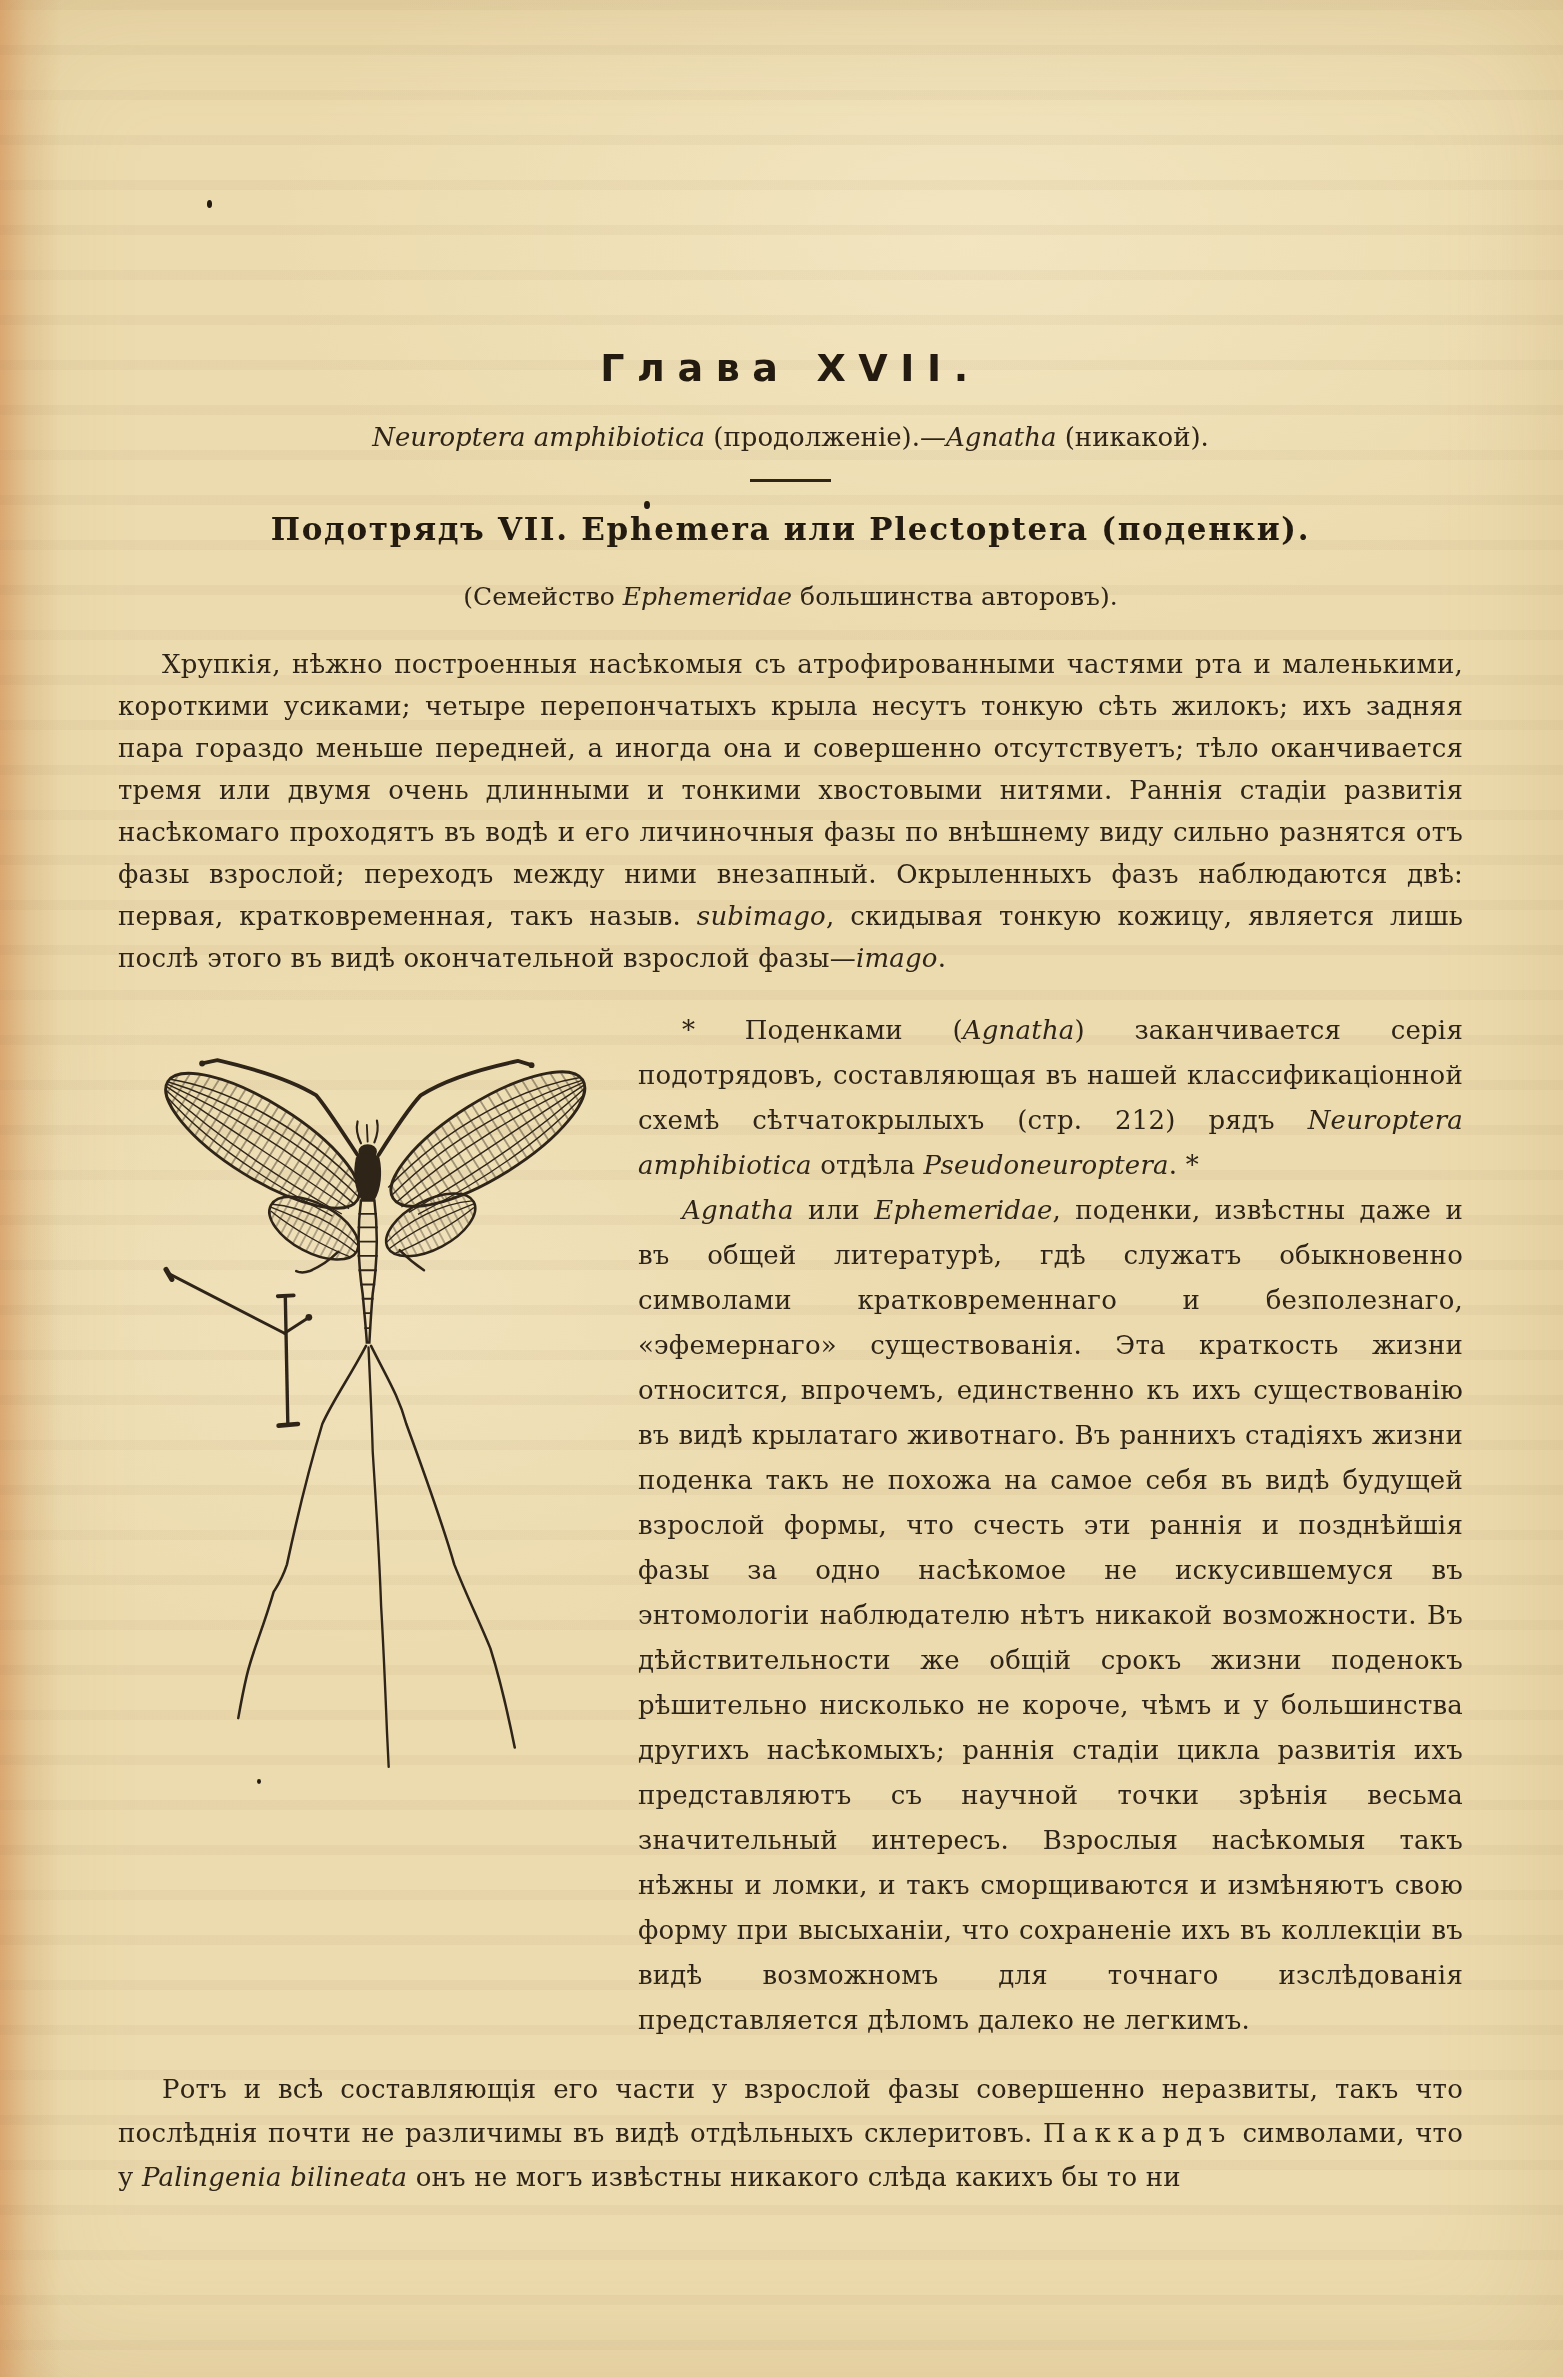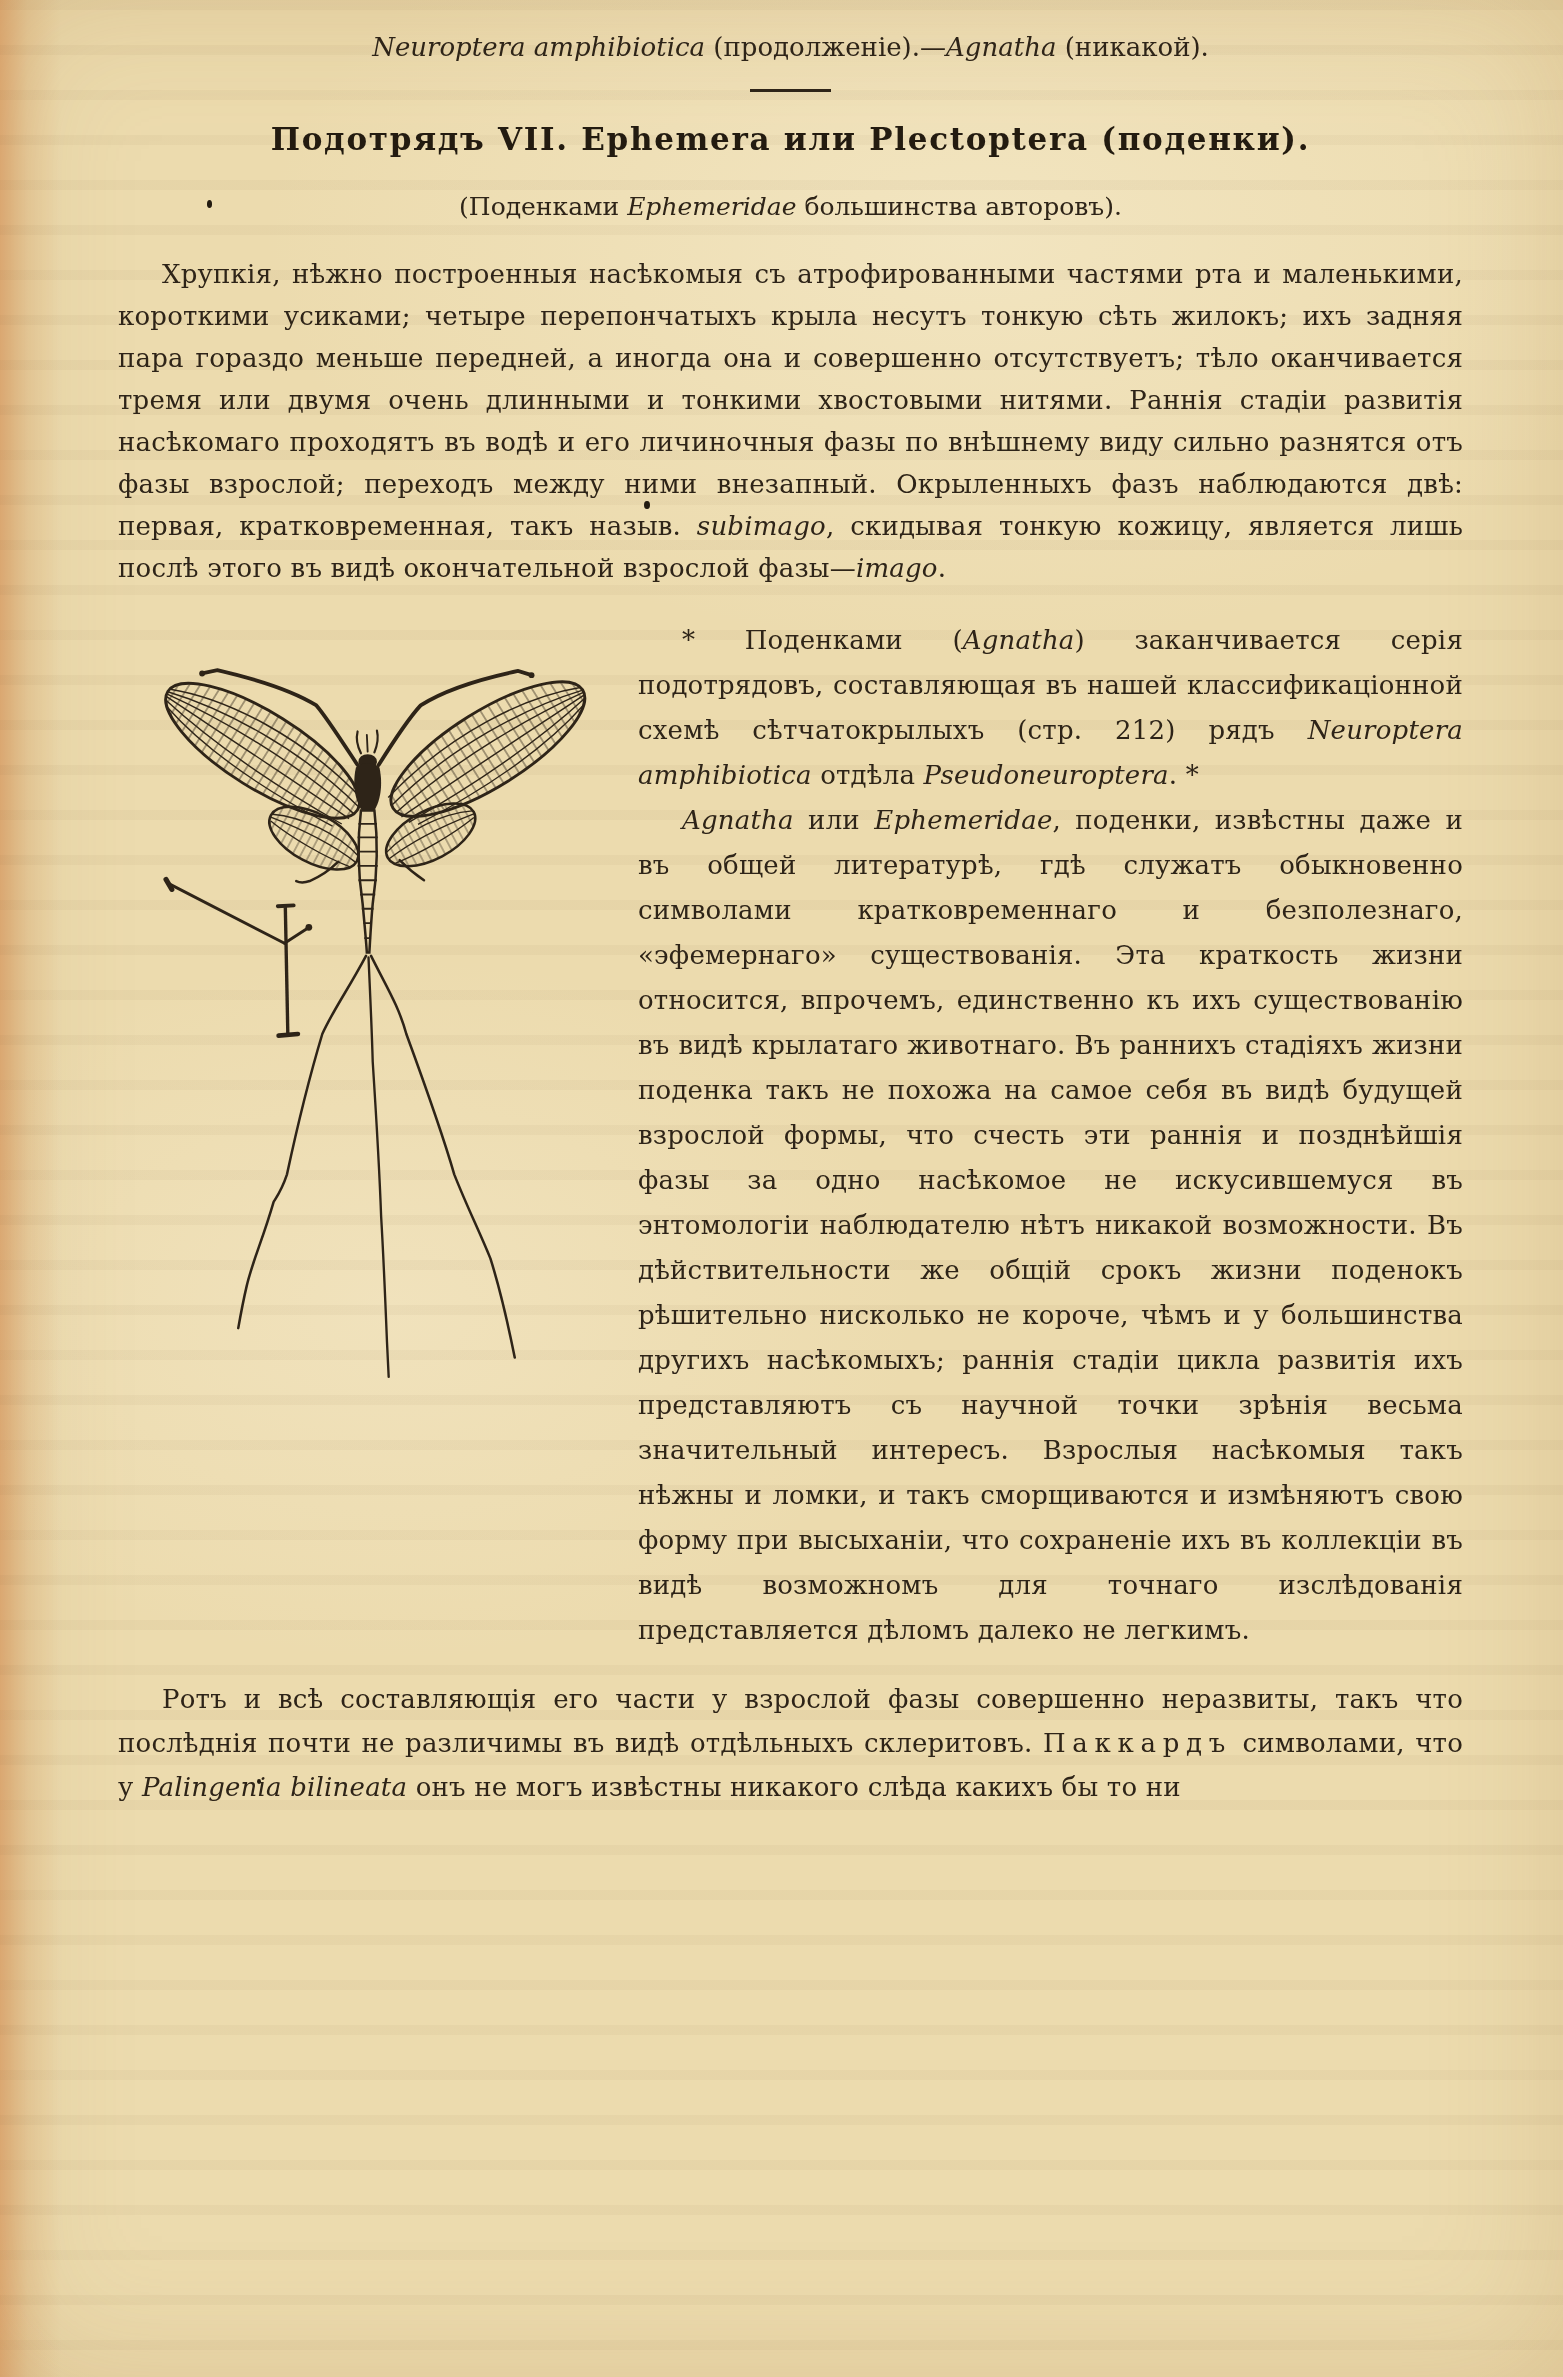--- a/index.html
+++ b/index.html
@@ -66,28 +66,29 @@
 <body>
 
 <div class="page">
   <div class="edge-left"></div>
   <div class="bleed"></div>
   <div class="speck s1"></div>
   <div class="speck s2"></div>
   <div class="speck s3"></div>
 
   <main class="content">
+    <h1 class="chapter-title">Глава XVII.</h1>
 
     <p class="subtitle"><i>Neuroptera amphibiotica</i><span> (продолженіе).—</span><i>Agnatha</i><span> (никакой).</span></p>
 
     <hr class="divider">
 
     <h2 class="section-heading">Подотрядъ VII. Ephemera или Plectoptera (поденки).</h2>
 
-    <p class="family-note"><span>(Поденками </span><i>Ephemeridae</i><span> большинства авторовъ).</span></p>
+    <p class="family-note"><span>(Семейство </span><i>Ephemeridae</i><span> большинства авторовъ).</span></p>
 
     <p class="body indent para1"><span>Хрупкія, нѣжно построенныя насѣкомыя съ атрофированными частями рта и маленькими, короткими усиками; четыре перепончатыхъ крыла несутъ тонкую сѣть жилокъ; ихъ задняя пара гораздо меньше передней, а иногда она и совершенно отсутствуетъ; тѣло оканчивается тремя или двумя очень длинными и тонкими хвостовыми нитями. Раннія стадіи развитія насѣкомаго проходятъ въ водѣ и его личиночныя фазы по внѣшнему виду сильно разнятся отъ фазы взрослой; переходъ между ними внезапный. Окрыленныхъ фазъ наблюдаются двѣ: первая, кратковременная, такъ назыв. </span><i>subimago</i><span>, скидывая тонкую кожицу, является лишь послѣ этого въ видѣ окончательной взрослой фазы—</span><i>imago</i><span>.</span></p>
 
     <section class="flow">
       <figure class="fig">
         <svg width="517" height="853" viewBox="0 0 615 1015" xmlns="http://www.w3.org/2000/svg">
           <defs>
             <pattern id="venA" patternUnits="userSpaceOnUse" width="11" height="120">
               <path d="M5.5,0 V120" stroke="rgba(46,36,24,0.75)" stroke-width="1.2"></path>
             </pattern>

